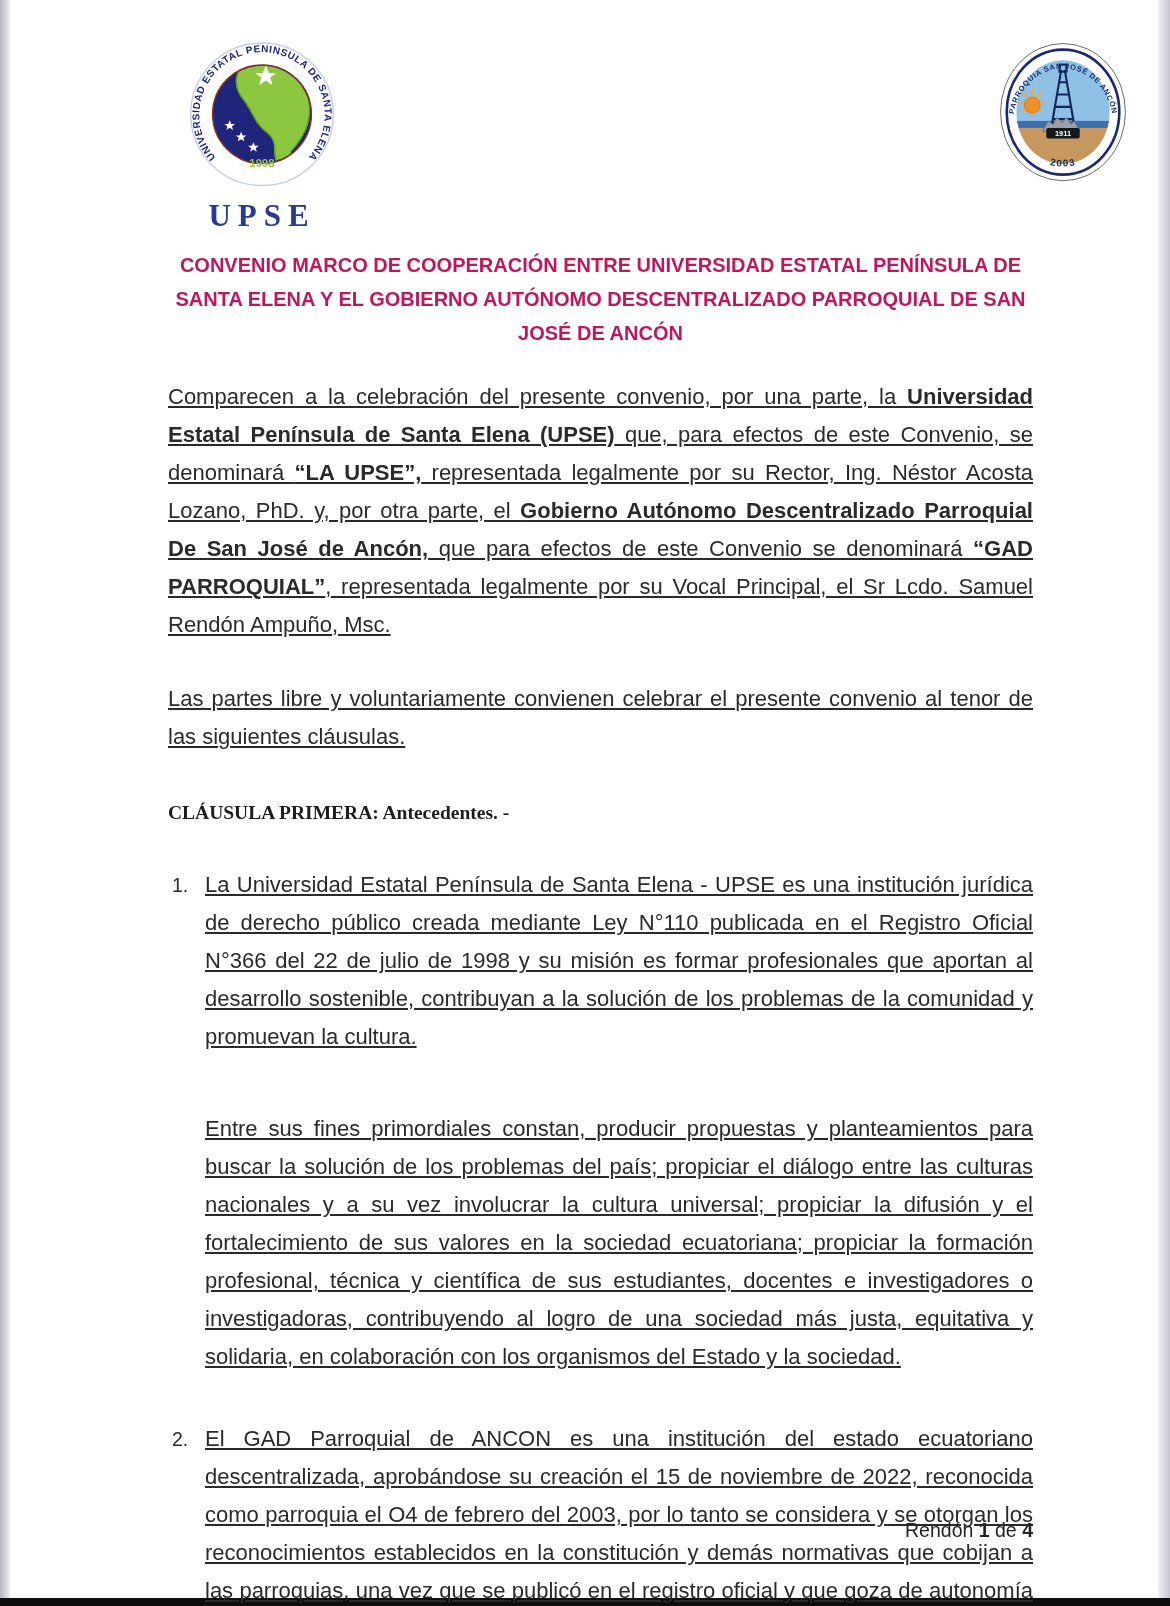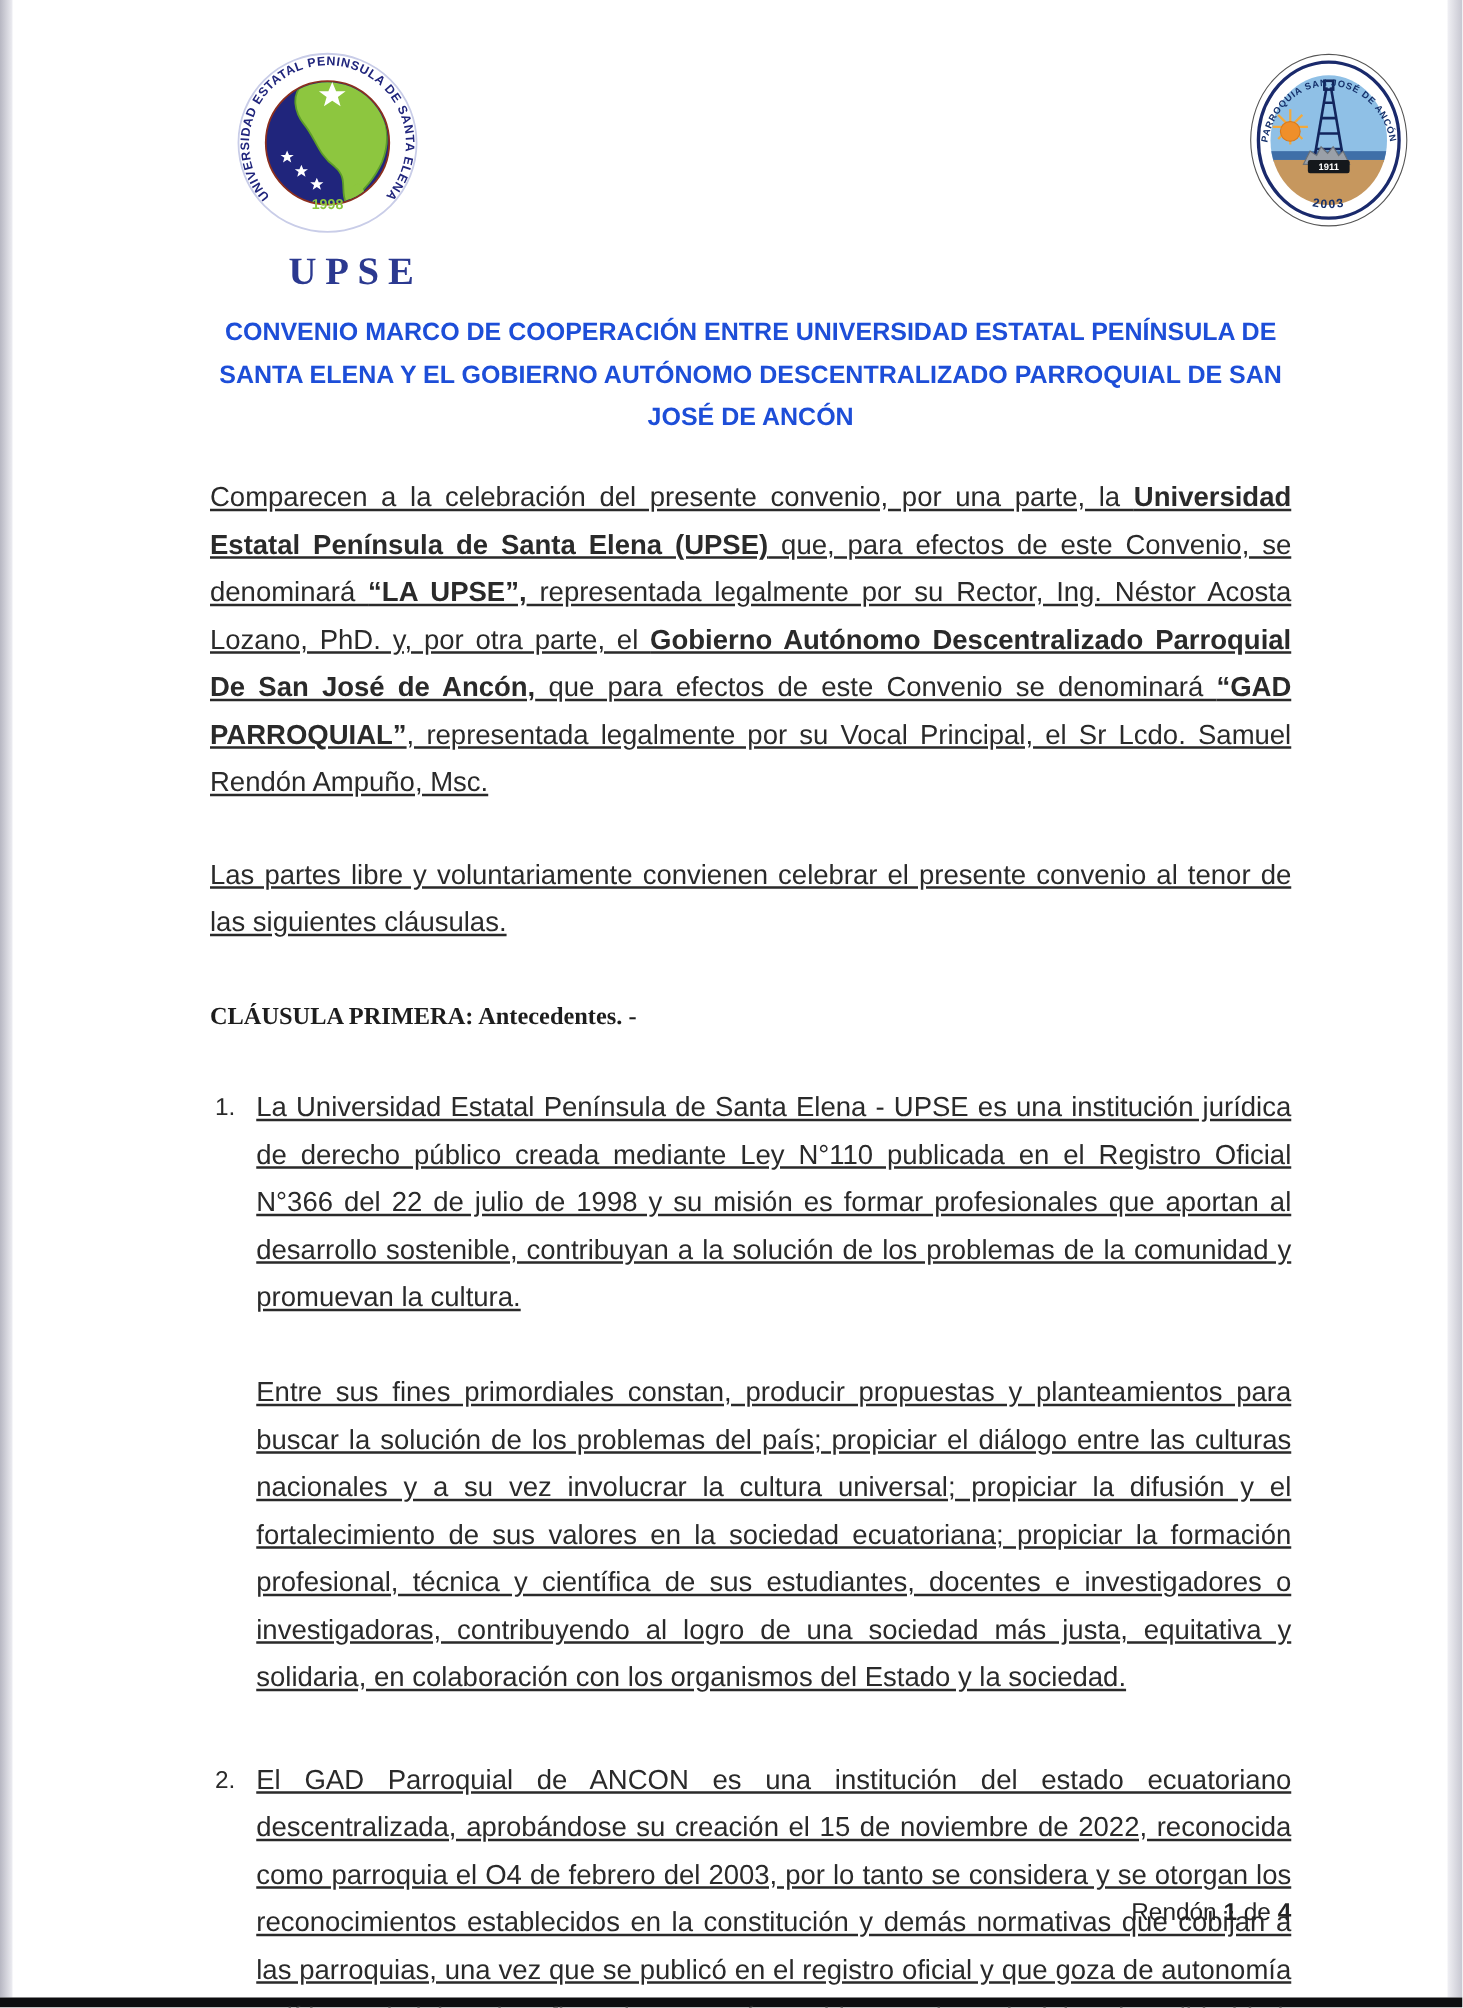--- a/index.html
+++ b/index.html
@@ -21,36 +21,36 @@
   .header{display:flex;align-items:flex-start;margin-top:40px;padding-left:18px;}
   .upse-block{width:152px;text-align:center;}
   .ancon-block{margin-left:auto;margin-right:-96px;display:flex;align-items:flex-start;}
   .gadp-text{margin-left:10px;margin-top:38px;border-left:3px solid #3c3c3c;padding-left:10px;
     font-family:"Liberation Serif","DejaVu Serif",serif;color:#222;}
   .gadp-name{font-weight:700;font-size:19px;line-height:22px;}
   .gadp-line{font-size:17px;line-height:21px;color:#2e2e2e;}
 
   
   .doc-title{margin-top:14px;text-align:center;font-weight:700;font-size:20px;
-    line-height:34px;color:#1d4ed8;}
+    line-height:34px;color:#be185d;}
   .convenio-num{margin-top:26px;text-align:right;font-size:20px;color:#2e2e2e;
     text-decoration:underline;text-underline-offset:6px;text-decoration-thickness:2px;
     text-decoration-color:#555;}
 
   
   .para{font-size:22px;line-height:38px;text-align:justify;margin:0;text-decoration:underline;}
   .intro{margin-top:28px;}
   .agree{margin-top:36px;}
   .clause-heading{margin-top:46px;font-weight:700;font-size:19.5px;color:#1d1d1d;font-family:Liberation Serif, serif;}
 
   .list{margin-top:42px;}
   .item{position:relative;padding-left:37px;margin-top:44px;}
   .item:first-child{margin-top:0;}
   .item-num{position:absolute;left:4px;top:0;font-size:19.5px;line-height:38px;color:#2a2a2a;}
-  .item .para + .para{margin-top:38px;}
+  .item .para + .para{margin-top:54px;}
 
   .footer{position:absolute;right:137px;bottom:64px;font-size:19.5px;color:#242424;}
 
   svg text{font-family:"Liberation Sans","DejaVu Sans",sans-serif;}
   .seal-serif{font-family:"Liberation Serif","DejaVu Serif",serif;}
 </style>
 </head>
 <body>
 
 <div class="edge-left"></div>
@@ -80,21 +80,21 @@
           <path transform="translate(71,113) scale(0.62)" d="M0,-9 L2.6,-2.8 9,-2.8 3.8,1.1 5.6,7.3 0,3.6 -5.6,7.3 -3.8,1.1 -9,-2.8 -2.6,-2.8 Z"></path>
         </g>
         <defs>
           <path id="upseRing" d="M 33,125 A 66,66 0 1 1 127,125"></path>
         </defs>
         <text font-size="10.5" font-weight="700" fill="#20257c" letter-spacing="0.6">
           <textPath href="#upseRing" startOffset="50%" text-anchor="middle">UNIVERSIDAD ESTATAL PENINSULA DE SANTA ELENA</textPath>
         </text>
         <text x="80" y="134" text-anchor="middle" font-size="12" font-weight="700" fill="#8dc63f">1998</text>
       </svg>
-      <div class="seal-serif" style="font-weight:700;font-size:31px;letter-spacing:7px;color:#2b3990;margin-top:-4px;text-align:right;">UPSE</div>
+      <div class="seal-serif" style="font-weight:700;font-size:31px;letter-spacing:7px;color:#2b3990;margin-top:-4px;">UPSE</div>
     </div>
 
     <div class="ancon-block">
       <svg width="132" height="146" viewBox="0 0 150 166">
         <ellipse cx="75" cy="82" rx="71" ry="78" fill="#ffffff" stroke="#555" stroke-width="1"></ellipse>
         <ellipse cx="75" cy="82" rx="64" ry="71" fill="none" stroke="#1a2a6c" stroke-width="3"></ellipse>
         <clipPath id="anconClip">
             <ellipse cx="75" cy="82" rx="53" ry="59"></ellipse>
           </clipPath>
         <g clip-path="url(#anconClip)">

